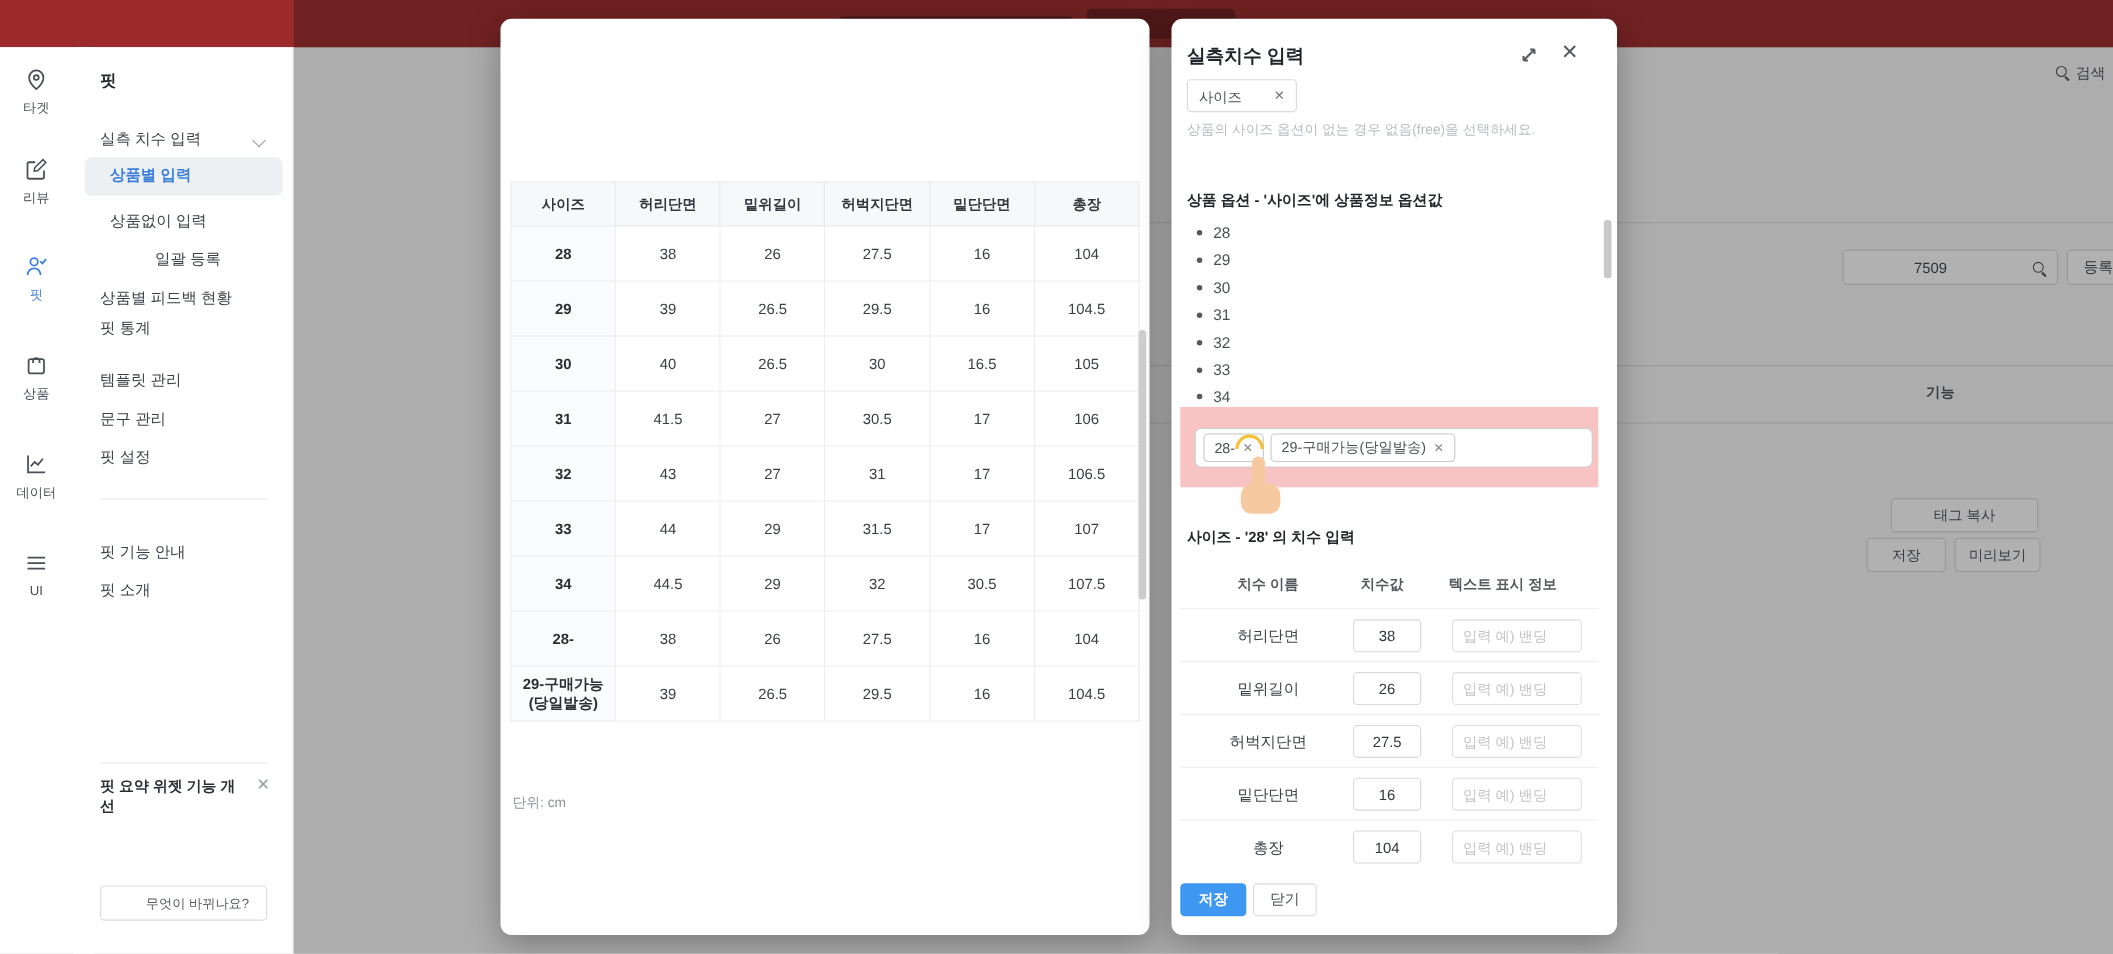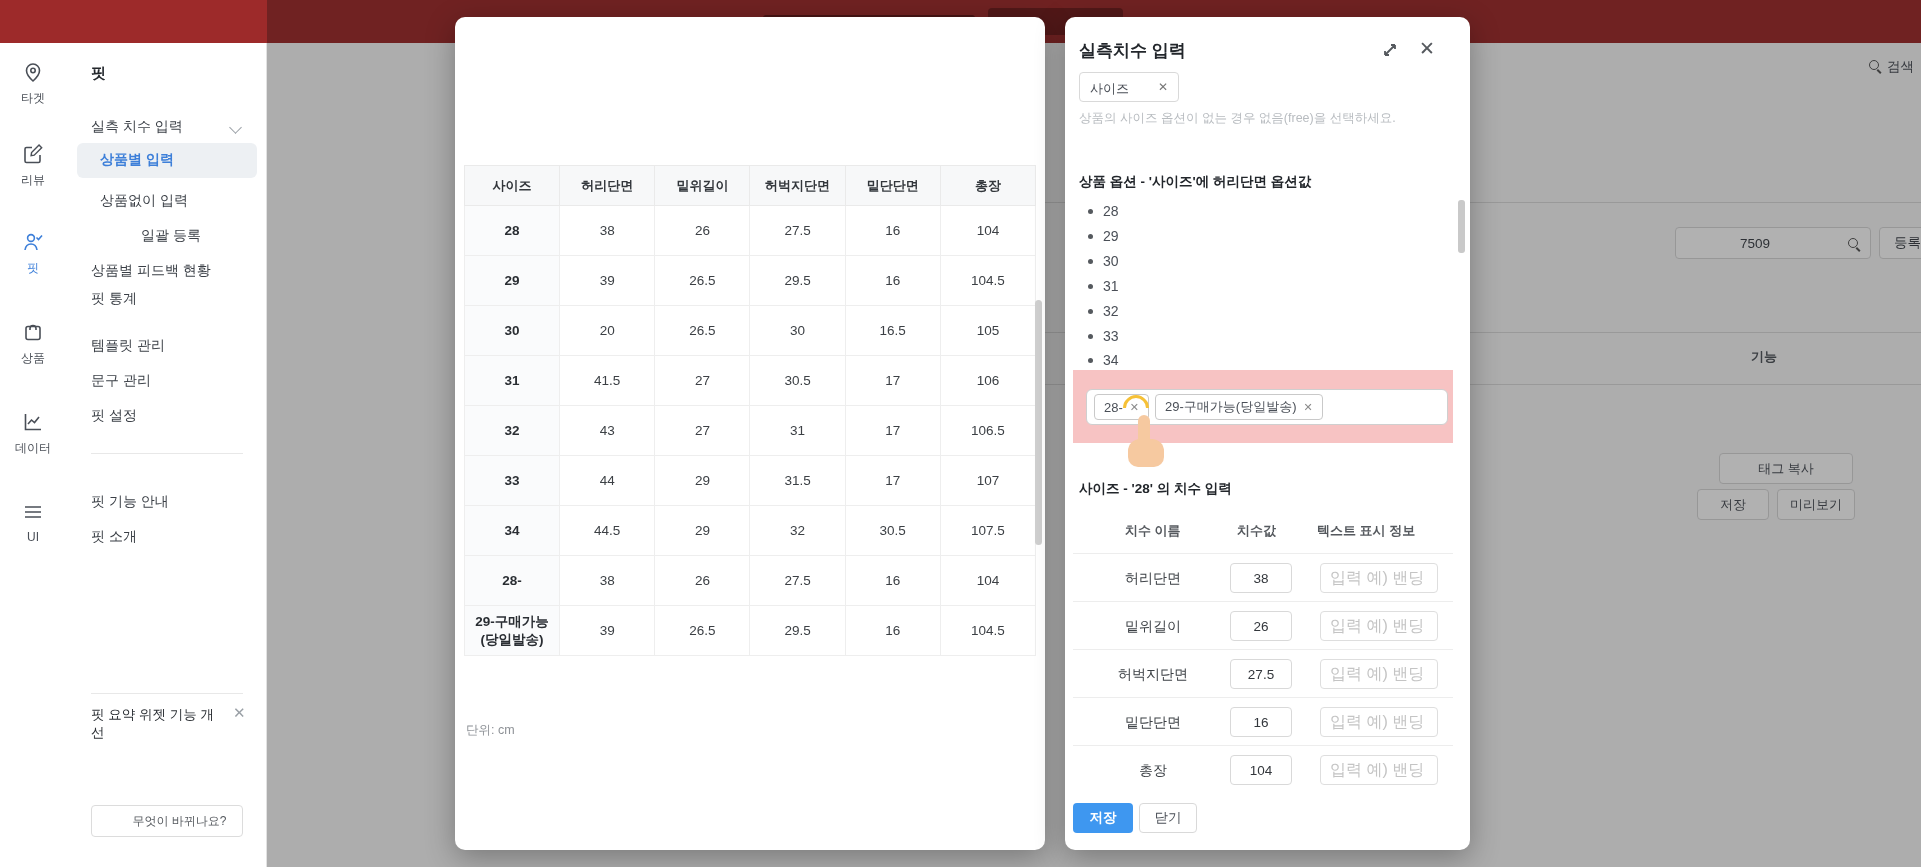--- a/index.html
+++ b/index.html
@@ -23,21 +23,21 @@
 
   
   #nav { left:67px; top:43px; width:200px; height:824px; background:#fff; border-right:1px solid #e2e2e2; z-index:2; }
   #nav-title { position:absolute; left:24px; top:21px; font-size:15px; font-weight:bold; color:#22262b; }
   .nav-item { position:absolute; font-size:14px; color:#3a3f46; cursor:pointer; white-space:nowrap; }
   .nav-item.active-bg { left:10px; width:180px; height:35px; background:#edf0f3; border-radius:6px; }
   .nav-item.active-bg span { position:absolute; left:23px; top:8px; color:#3d7fd9; font-weight:bold; }
   .nav-chevron { position:absolute; left:164px; top:80px; width:9px; height:9px; border-right:1.6px solid #9aa0a6; border-bottom:1.6px solid #9aa0a6; transform:rotate(45deg); }
   #nav-divider { position:absolute; left:24px; top:410px; width:152px; height:1px; background:#e8e8e8; }
   #notice-divider { position:absolute; left:24px; top:650px; width:152px; height:1px; background:#e8e8e8; }
-  #notice-title { position:absolute; left:24px; top:663px; width:130px; font-size:13.5px; font-weight:normal; color:#2b2f34; line-height:1.3; }
+  #notice-title { position:absolute; left:24px; top:663px; width:130px; font-size:13.5px; font-weight:bold; color:#2b2f34; line-height:1.3; }
   #notice-close { position:absolute; left:166px; top:661px; font-size:15px; color:#9aa0a6; cursor:pointer; }
   #notice-body { position:absolute; left:24px; top:690px; width:152px; font-size:12.5px; color:#8b8f94; line-height:1.5; }
   #notice-btn { position:absolute; left:24px; top:762px; width:152px; height:32px; background:#fff; border:1px solid #dcdcdc; border-radius:4px; font-size:12px; color:#55595e;padding-left:25px; }
 
   
   #main { left:267px; top:0; width:1654px; height:867px; z-index:1; }
   .ham { position:absolute; width:18px; }
   .ham i { display:block; height:2px; background:#555; margin-bottom:4px; }
   #breadcrumb { position:absolute; left:330px; top:61px; font-size:13px; color:#6b7076; }
   #top-search, #top-alarm { position:absolute; top:58px; font-size:13.5px; color:#4a4f57; }
@@ -95,21 +95,21 @@
   .chip .cx { font-size:11px; color:#8a8a8a; cursor:pointer; }
   #arc { position:absolute; left:58px; top:378px; width:26px; height:26px; border:3.5px solid #f6c137; border-radius:50%; border-bottom-color:transparent; border-left-color:transparent; transform:rotate(-45deg); z-index:3; }
   #hand { position:absolute; left:62px; top:398px; width:44px; height:56px; z-index:4; }
   #hand .finger { position:absolute; left:11px; top:0; width:12px; height:32px; background:#f6c9a0; border-radius:6px; }
   #hand .palm { position:absolute; left:1px; top:24px; width:36px; height:28px; background:#f6c9a0; border-radius:12px 12px 10px 10px; }
   #section-heading { position:absolute; left:14px; top:463px; font-size:13.5px; font-weight:bold; color:#22262b; }
   .mcol { position:absolute; top:505px; font-size:13px; color:#55595e; font-weight:bold; }
   .mrow { position:absolute; left:8px; width:380px; height:48px; border-top:1px solid #ededed; }
   .mrow .mname { position:absolute; left:20px; top:16px; width:120px; text-align:center; font-size:14px; color:#3c4045; }
   .mrow .mval { position:absolute; left:157px; top:9px; width:62px; height:30px; border:1px solid #d9d9d9; border-radius:4px; text-align:center; font-size:13.5px; color:#33373c; font-family:inherit; }
-  .mrow .mtxt { position:absolute; left:247px; top:9px; width:118px; height:30px; border:1px solid #dedede; border-radius:4px; font-size:16px; padding:4px 9px; font-family:inherit; color:#33373c; }
+  .mrow .mtxt { position:absolute; left:247px; top:9px; width:118px; height:30px; border:1px solid #dedede; border-radius:4px; font-size:13px; padding:4px 9px; font-family:inherit; color:#33373c; }
   .mrow .mtxt::placeholder { color:#c4c4c4; }
   #panel-save { position:absolute; left:8px; top:786px; width:60px; height:30px; background:#3e97f0; border:none; border-radius:4px; color:#fff; font-size:13.5px; font-weight:bold; }
   #panel-cancel { position:absolute; left:74px; top:786px; width:58px; height:30px; background:#fff; border:1px solid #d9d9d9; border-radius:4px; color:#4a4f57; font-size:13.5px; }
   #panel-scroll { position:absolute; left:393px; top:183px; width:7px; height:53px; background:#c9c9c9; border-radius:3px; }
   button { cursor:pointer; font-family:inherit; }
 </style>
 </head>
 <body>
 
 <div id="banner" class="abs">
@@ -265,21 +265,21 @@
         <tr>
           <td class="size-col">29</td>
           <td>39</td>
           <td>26.5</td>
           <td>29.5</td>
           <td>16</td>
           <td>104.5</td>
         </tr>
         <tr>
           <td class="size-col">30</td>
-          <td>20</td>
+          <td>40</td>
           <td>26.5</td>
           <td>30</td>
           <td>16.5</td>
           <td>105</td>
         </tr>
         <tr>
           <td class="size-col">31</td>
           <td>41.5</td>
           <td>27</td>
           <td>30.5</td>
@@ -340,21 +340,21 @@
       </svg>
   </div>
   <div id="panel-close">✕</div>
 
   <div id="size-tag">
     <span class="lbl">사이즈</span>
     <span class="x">✕</span>
   </div>
   <div id="panel-helper">상품의 사이즈 옵션이 없는 경우 없음(free)을 선택하세요.</div>
 
-  <div id="options-heading">상품 옵션 - '사이즈'에 허리단면 옵션값</div>
+  <div id="options-heading">상품 옵션 - '사이즈'에 상품정보 옵션값</div>
   <div id="options-list">
       <div class="opt" style="top: 186px;">28</div>
       <div class="opt" style="top: 211px;">29</div>
       <div class="opt" style="top: 236px;">30</div>
       <div class="opt" style="top: 261px;">31</div>
       <div class="opt" style="top: 286px;">32</div>
       <div class="opt" style="top: 311px;">33</div>
       <div class="opt" style="top: 335px;">34</div>
     </div>
 

